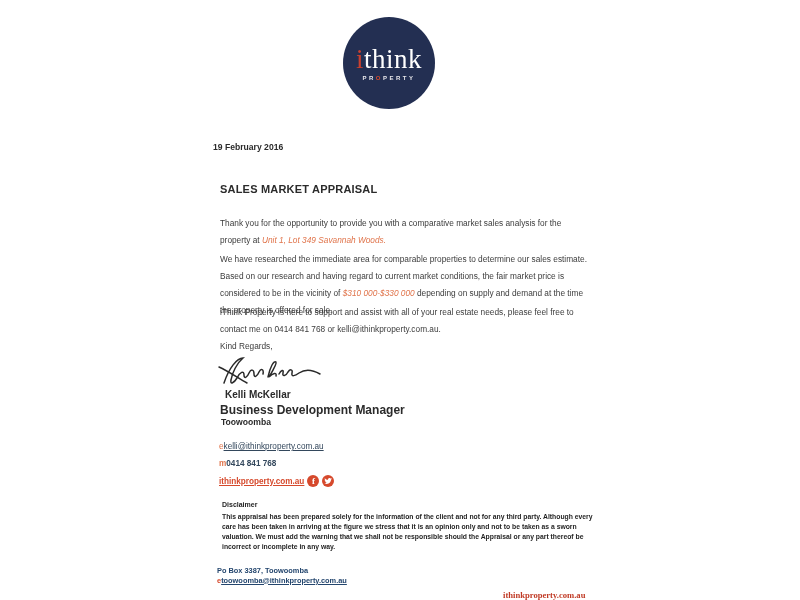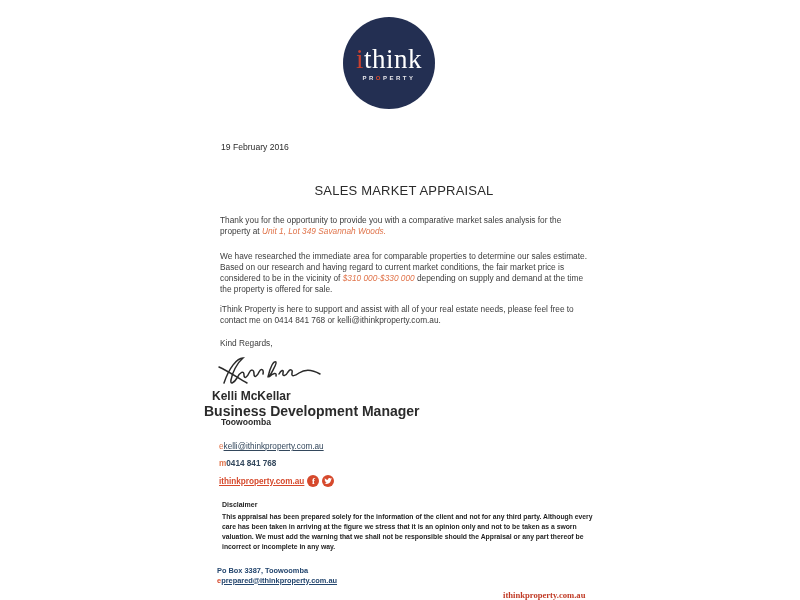--- a/index.html
+++ b/index.html
@@ -21,37 +21,37 @@
     color:#ffffff; letter-spacing:0.5px;
   }
   .logo-word .brand-i { color:#c8402f; }
   .logo-sub {
     margin-top:2px; font-size:6px; letter-spacing:2.5px; color:#e8e8ec;
     font-weight:bold;
   }
   .logo-sub .brand-o { color:#d6492c; }
 
   
-  .date { position:absolute; left:221px; top:134px; font-size:8.6px; font-weight:normal; color:#2b2b2b; }
+  .date { position:absolute; left:213px; top:134px; font-size:8.6px; font-weight:bold; color:#2b2b2b; }
   .title {
-    position:absolute; left:220px; top:175px; width:368px; text-align:center;
-    font-size:13px; font-weight:normal; color:#2b2b2b; letter-spacing:0.2px;
+    position:absolute; left:220px; top:175px; width:368px; text-align:left;
+    font-size:11px; font-weight:bold; color:#2b2b2b; letter-spacing:0.2px;
   }
-  .para { position:absolute; left:220px; width:368px; font-size:8.3px; line-height:11px; color:#3c3c3c; }
+  .para { position:absolute; left:220px; width:368px; font-size:8.3px; line-height:17px; color:#3c3c3c; }
   .p1 { top:207px; }
   .p2 { top:243px; }
   .p3 { top:296px; }
   .closing { top:330px; }
   .hl { color:#e0744b; font-style:italic; }
 
   
   .signature { position:absolute; left:216px; top:344px; width:112px; height:40px; }
 
-  .sig-name { position:absolute; left:212px; top:381px; font-size:12px; font-weight:bold; color:#2b2b2b; }
-  .sig-role { position:absolute; left:204px; top:395px; font-size:14px; font-weight:bold; color:#2b2b2b; }
+  .sig-name { position:absolute; left:225px; top:381px; font-size:10px; font-weight:bold; color:#2b2b2b; }
+  .sig-role { position:absolute; left:220px; top:395px; font-size:12px; font-weight:bold; color:#2b2b2b; }
   .sig-loc  { position:absolute; left:221px; top:409px; font-size:8.6px; font-weight:bold; color:#2b2b2b; }
 
   .contact-line { position:absolute; left:219px; font-size:8.2px; color:#33475c; }
   .c-email { top:434px; }
   .c-mobile { top:451px;font-weight:bold; }
   .c-web { top:467px; display:flex; align-items:center; gap:3px; }
   .prefix { color:#e0744b; }
   .u-link { color:#33475c; text-decoration:underline; cursor:pointer;text-align:center; }
   .o-link { color:#d6492c; text-decoration:underline; font-weight:bold; cursor:pointer; }
 
@@ -125,18 +125,18 @@
           <path d="M23.4 4.8c-.8.4-1.7.6-2.6.8.9-.6 1.6-1.4 2-2.5-.9.5-1.9.9-2.9 1.1-.8-.9-2-1.5-3.3-1.5-2.5 0-4.6 2-4.6 4.6 0 .4 0 .7.1 1-3.8-.2-7.2-2-9.4-4.8-.4.7-.6 1.4-.6 2.3 0 1.6.8 3 2 3.8-.7 0-1.5-.2-2.1-.6v.1c0 2.2 1.6 4.1 3.7 4.5-.4.1-.8.2-1.2.2-.3 0-.6 0-.9-.1.6 1.8 2.3 3.2 4.3 3.2-1.6 1.2-3.6 2-5.7 2-.4 0-.7 0-1.1-.1 2 1.3 4.5 2.1 7.1 2.1 8.5 0 13.1-7 13.1-13.1v-.6c.9-.6 1.7-1.4 2.3-2.3z"></path>
         </svg>
     </span>
   </div>
 
   <div class="disc-head">Disclaimer</div>
   <div class="disc-body">This appraisal has been prepared solely for the information of the client and not for any third party.  Although every care has been taken in arriving at the figure we stress that it is an opinion only and not to be taken as a sworn valuation.  We must add the warning that we shall not be responsible should the Appraisal or any part thereof be incorrect or incomplete in any way.</div>
 
   <div class="footer">
     <div>Po Box 3387, Toowoomba</div>
-    <div><span class="prefix">e</span><span class="u-link">prepared@ithinkproperty.com.au</span></div>
+    <div><span class="prefix">e</span><span class="u-link">toowoomba@ithinkproperty.com.au</span></div>
   </div>
 
   <div class="footer-web">ithinkproperty.com.au</div>
 
 </div>
 
 </body></html>

